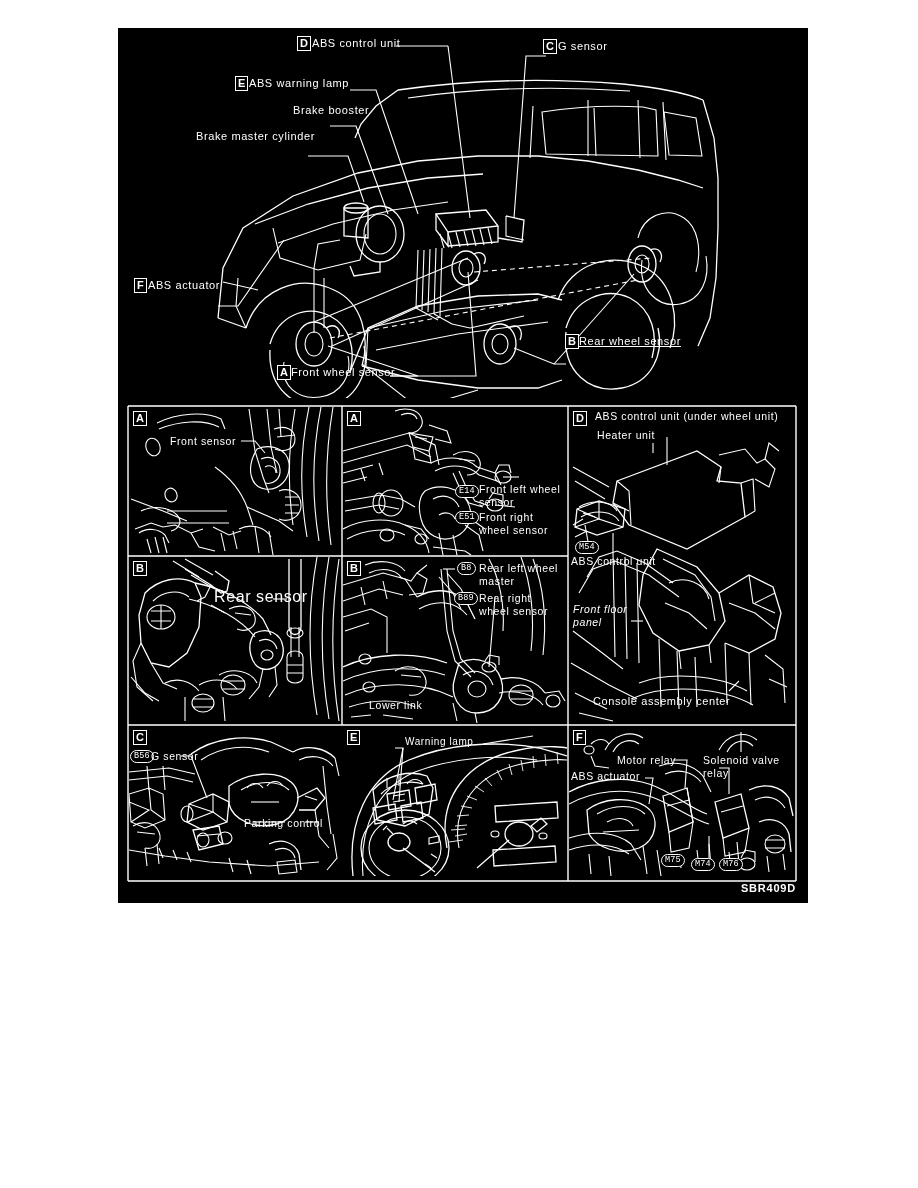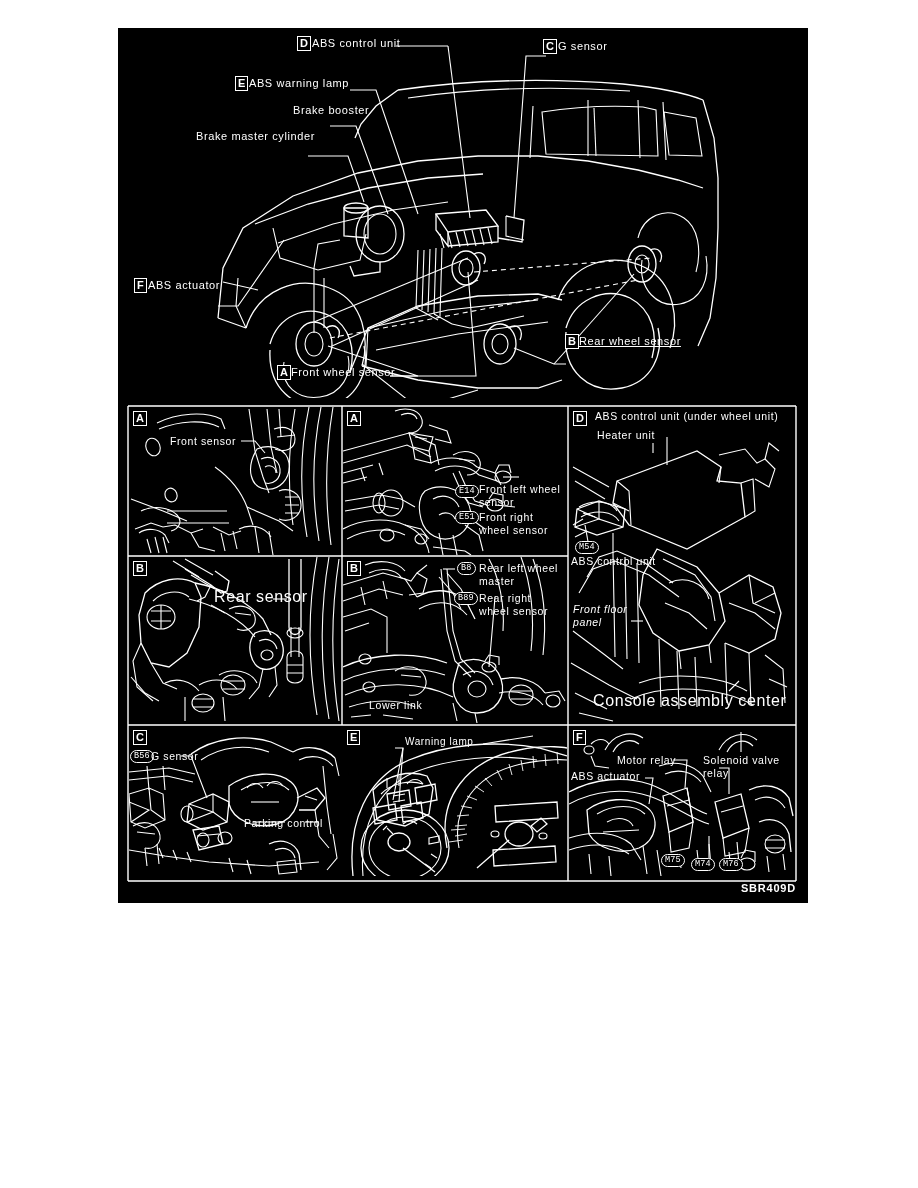--- a/index.html
+++ b/index.html
@@ -370,21 +370,21 @@
         <path class="lead" d="M98 30 L98 58"></path>
         <path class="lead" d="M62 214 L74 214"></path>
         <path class="lead" d="M160 284 L170 274"></path>
       </svg>
       <div class="panel-label" style="left:4px;top:4px;">D</div>
       <div class="cap" style="left:26px;top:3px;font-size:10.5px;">ABS control unit (under wheel unit)</div>
       <div class="cap" style="left:28px;top:22px;font-size:10.5px;">Heater unit</div>
       <div class="conn" style="left:6px;top:134px;">M54</div>
       <div class="cap" style="left:2px;top:148px;font-size:10.5px;">ABS control unit</div>
       <div class="cap wrap" style="left:4px;top:196px;width:56px;font-size:10.5px;line-height:13px;font-style:italic;">Front floor panel</div>
-      <div class="cap" style="left:24px;top:288px;font-size:16px;text-align:right;">Console assembly center</div>
+      <div class="cap" style="left:24px;top:288px;font-size:11px;text-align:right;">Console assembly center</div>
     </div>
 
     <div class="subpanel" style="left:11px;top:529px;width:212px;height:166px;">
       <svg width="212" height="166">
 
         <path class="ln2" d="M16 36 C30 22 50 18 66 26 L72 40 L70 70 L58 96 L40 110 L22 106 L12 86 L10 58 Z"></path>
         <path class="ln" d="M24 44 C34 34 50 32 60 40"></path>
         <path class="ln" d="M22 106 L34 126 L48 132"></path>
         <ellipse class="ln" cx="32" cy="60" rx="14" ry="12"></ellipse>
         <path class="ln" d="M22 54 L42 54 M22 64 L42 64 M32 48 L32 72"></path>

